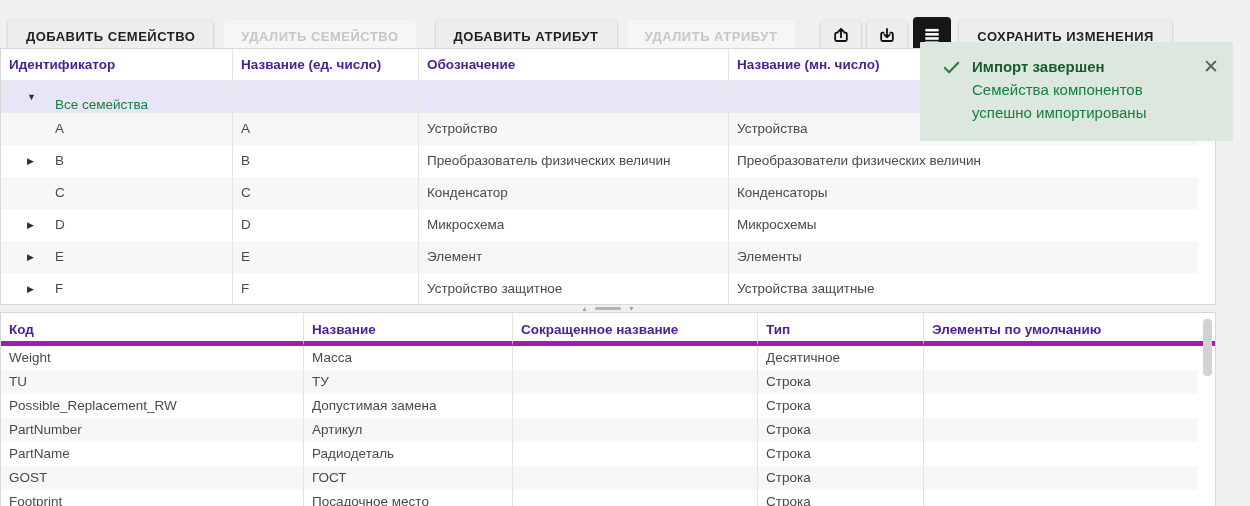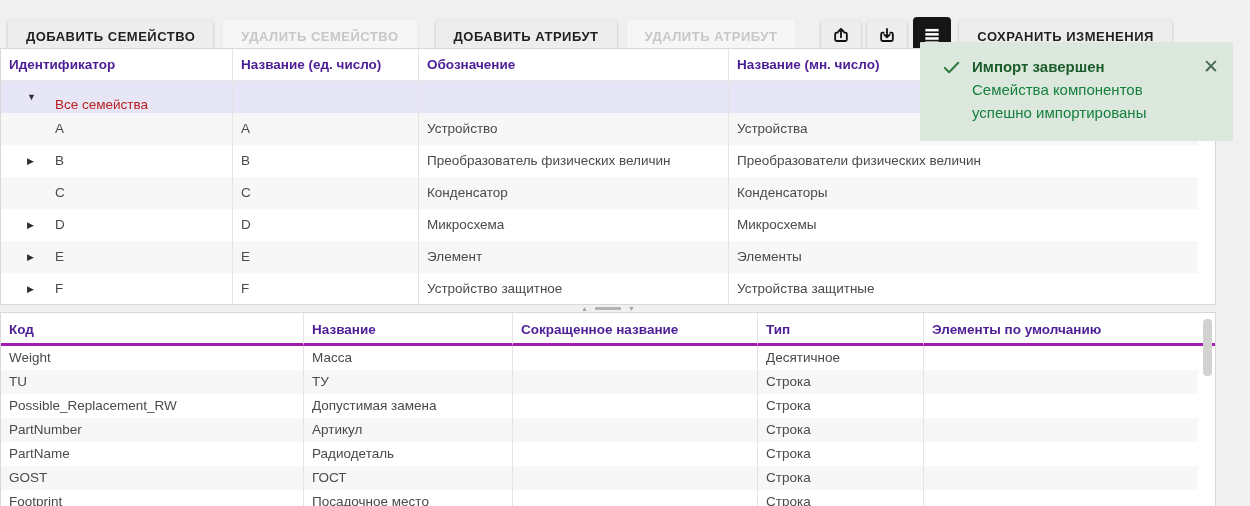--- a/index.html
+++ b/index.html
@@ -47,32 +47,32 @@
 
   
   .t1 { top:48px; height:257px; }
   .t1 .grid { grid-template-columns:232px 186px 310px 1fr 17px; }
   .t1 .c { line-height:32px; height:32px; }
   .t1 .hrow .c { border-bottom:1px solid #e7e7e7; }
   .tree { display:flex; align-items:center; padding-left:26px; }
   .arrow { width:28px; flex:0 0 28px; font-size:9px; color:#2e2e2e; }
   .selrow { background:#e7e6f7; }
   .selrow .gut { background:#e7e6f7; }
-  .selrow .lbl { color:#b91c1c;margin-top:16px; }
+  .selrow .lbl { color:#15803d;margin-top:16px; }
 
   
   .splitter { position:absolute; top:304px; left:0; width:1216px; height:8px;
     display:flex; align-items:center; justify-content:center; }
   .handle { display:flex; align-items:center; color:#a5a5a5; font-size:7px; cursor:row-resize; }
   .handle .bar { width:26px; height:3px; background:#b3b3b3; margin:0 7px; border-radius:1px; }
 
   
   .t2 { top:312px; height:210px; }
   .t2 .grid { grid-template-columns:303px 209px 245px 166px 1fr 17px; }
-  .t2 .hrow .c { line-height:33px; height:33px; border-bottom:3px solid #a21caf; }
+  .t2 .hrow .c { line-height:33px; height:33px; border-bottom:5px solid #a21caf; }
   .t2 .drow .c { line-height:24px; height:24px; }
   .scrollthumb { position:absolute; right:3px; top:6px; width:9px; height:57px;
     background:#d2d2d2; border-radius:4px; }
 
   
   .toast { position:absolute; left:920px; top:42px; width:313px; height:99px;
     background:#dce7dd; border-radius:1px; padding:13px 14px 0 22px;
     display:flex; z-index:5; }
   .toast-check { flex:0 0 30px; padding-top:3px; }
   .toast-body { flex:1; }

